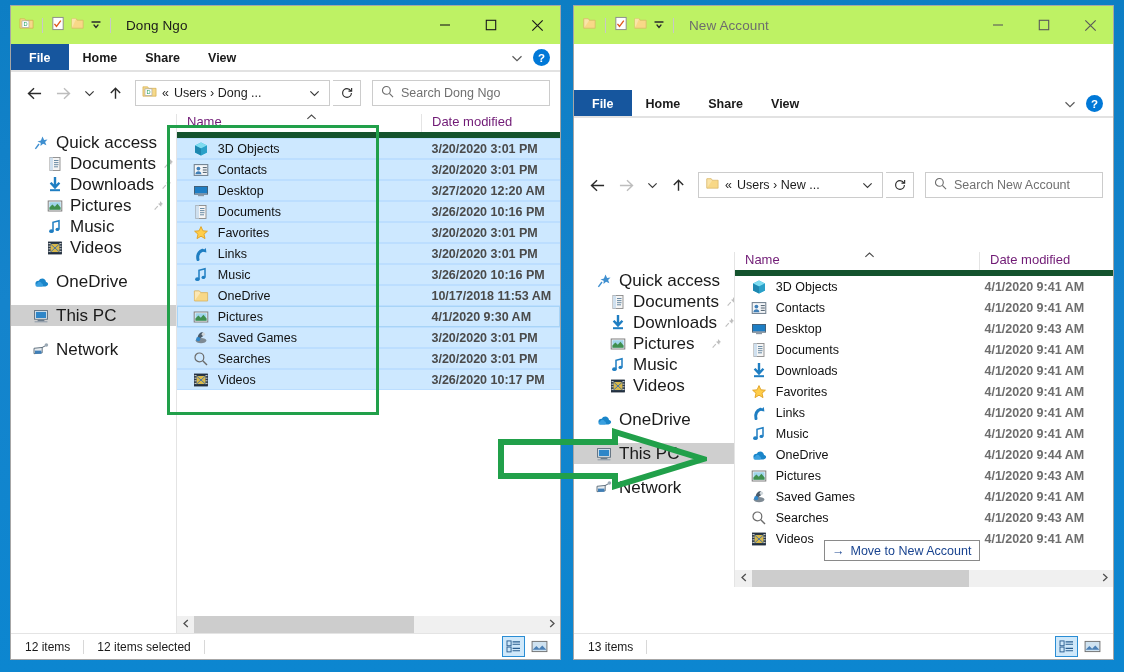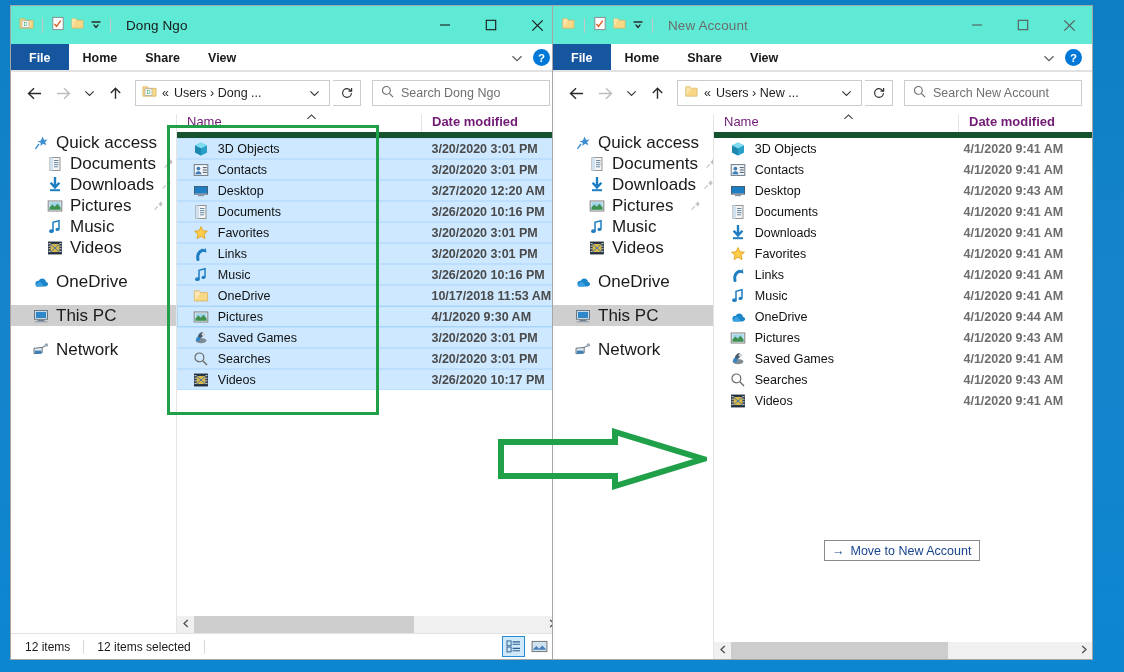--- a/index.html
+++ b/index.html
@@ -18,25 +18,25 @@
   
   .window {
     position: absolute;
     background: #ffffff;
     border: 1px solid #a6a6a6;
     display: flex;
     flex-direction: column;
     overflow: hidden;
   }
   .win-left  { left: 10px;  top: 5px;  width: 551px; height: 655px; }
-  .win-right { left: 552px; top: 5px;  width: 541px; height: 655px; }
+  .win-right { left: 573px; top: 5px;  width: 541px; height: 655px; gap: 46px; }
 
   .titlebar {
     height: 38px;
-    background: #5eead4;
+    background: #bef264;
     display: flex;
     align-items: center;
     padding-left: 8px;
     flex: 0 0 auto;
     position: relative;
   }
   .qat { display: flex; align-items: center; gap: 5px; }
   .qat-sep {
     width: 1px; height: 15px; background: #c8c8c8; margin: 0 3px;
   }
@@ -175,21 +175,21 @@
   .colhead {
     height: 24px;
     display: flex; align-items: flex-end;
     font-size: 13px; color: #701a75;
     border-bottom: 6px solid #14532d;
     position: relative;
     flex: 0 0 auto;
   }
   .colhead .ch { padding: 0 0 3px 10px; position: relative; }
   .colhead .ch.name { width: 244px; }
-  .colhead .ch.date { border-left: 1px solid #e4e4e4; flex:1 1 auto;font-weight:bold;}
+  .colhead .ch.date { border-left: 1px solid #e4e4e4; flex:1 1 auto;}
   .sortcaret {
     position: absolute; left: 129px; top: -3px;
     font-size: 11px; color: #4a4a4a;
   }
 
   .rows { flex: 1 1 auto; position: relative; overflow: hidden; }
   .row {
     height: 21px;
     display: flex; align-items: center;
     font-size: 12.5px; color: #111;
@@ -1093,20 +1093,39 @@
           </div>
           <div class="hs-arrow">
             <svg width="8" height="9" viewBox="0 0 8 9">
                 <path d="M2.2 1L6 4.5 2.2 8" fill="none" stroke="#505050" stroke-width="1.3"></path>
               </svg>
           </div>
         </div>
       </div>
     </div>
 
+    <div class="statusbar">
+      <span>13 items</span>
+      <span class="st-sep"></span>
+      <div class="viewbtns">
+        <div class="vbtn active">
+          <svg width="15" height="13" viewBox="0 0 16 14">
+            <rect x="1" y="1" width="4.4" height="5.2" fill="none" stroke="#2a5d8f" stroke-width="1"></rect>
+            <rect x="1" y="7.6" width="4.4" height="5.2" fill="none" stroke="#2a5d8f" stroke-width="1"></rect>
+            <path d="M7 2h8M7 4.6h8M7 9h8M7 11.6h8" stroke="#2a5d8f" stroke-width="1.2"></path>
+          </svg>
+        </div>
+        <div class="vbtn">
+          <svg width="17" height="13" viewBox="0 0 18 14">
+            <rect x="1" y="1.5" width="16" height="11" fill="#cfe2f0" stroke="#6f6f6f" stroke-width="1"></rect>
+            <path d="M1.6 10.5l4-4 3 3 3.4-3.6 4.4 4.6z" fill="#4a7fb5"></path>
+          </svg>
+        </div>
+      </div>
+    </div>
   </div>
 
 
   <div class="ghost-tip">
     <span>→</span>
     <span>Move to New Account</span>
   </div>
 
   <div class="green-box"></div>
 

